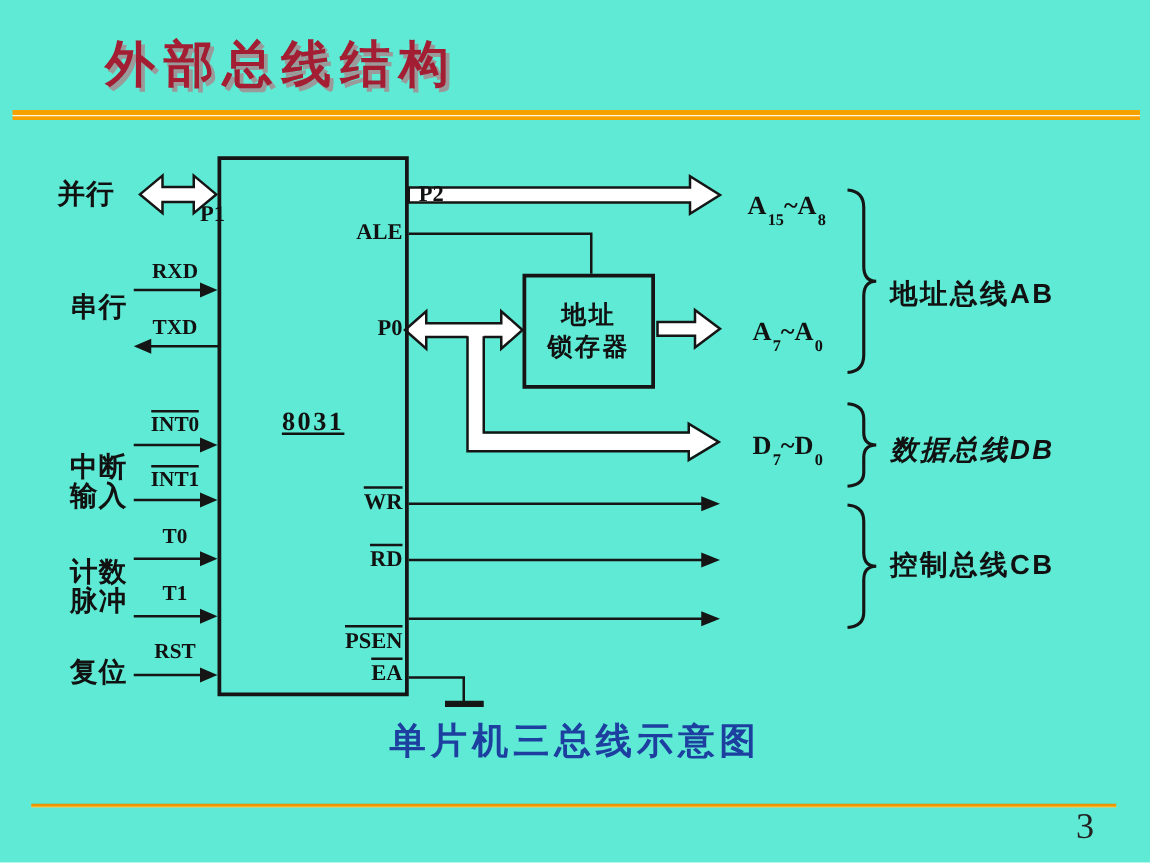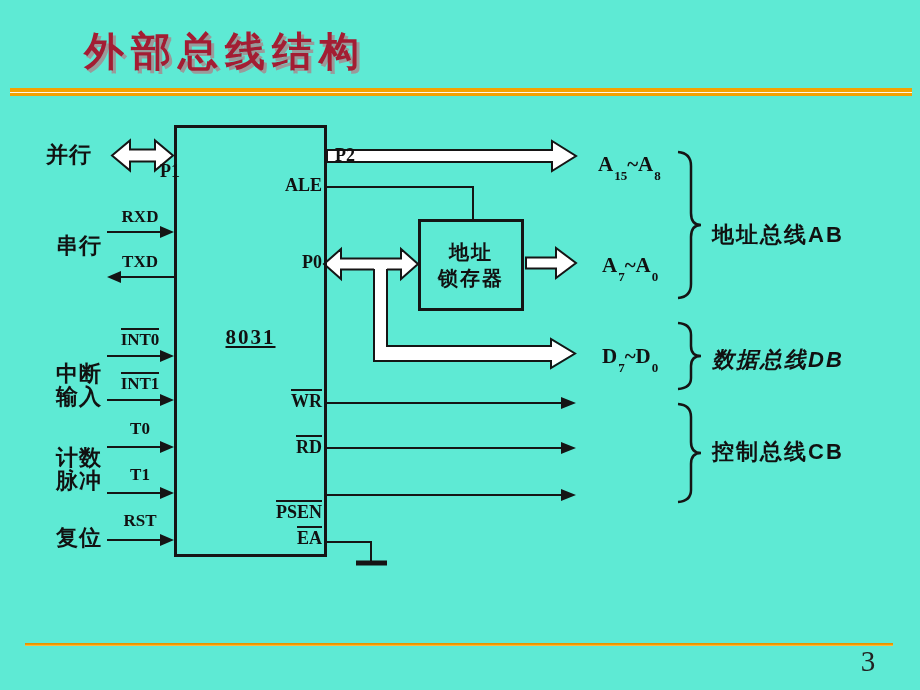--- a/index.html
+++ b/index.html
@@ -156,16 +156,17 @@
   </div>
 
   <div class="abs busval" style="left:598px;top:152px;"><span>A</span><sub>15</sub><span>~</span><span>A</span><sub>8</sub></div>
   <div class="abs busval" style="left:602px;top:253px;"><span>A</span><sub>7</sub><span>~</span><span>A</span><sub>0</sub></div>
   <div class="abs busval" style="left:602px;top:344px;"><span>D</span><sub>7</sub><span>~</span><span>D</span><sub>0</sub></div>
 
   <div class="abs busname" style="left:712px;top:220px;">地址总线AB</div>
   <div class="abs busname" style="left:712px;top:345px;font-style:italic;">数据总线DB</div>
   <div class="abs busname" style="left:712px;top:437px;">控制总线CB</div>
 
+  <div id="caption" class="abs">单片机三总线示意图</div>
   <div id="footer-rule" class="abs"></div>
   <div id="page-number" class="abs">3</div>
 
 </div>
 
 </body></html>

